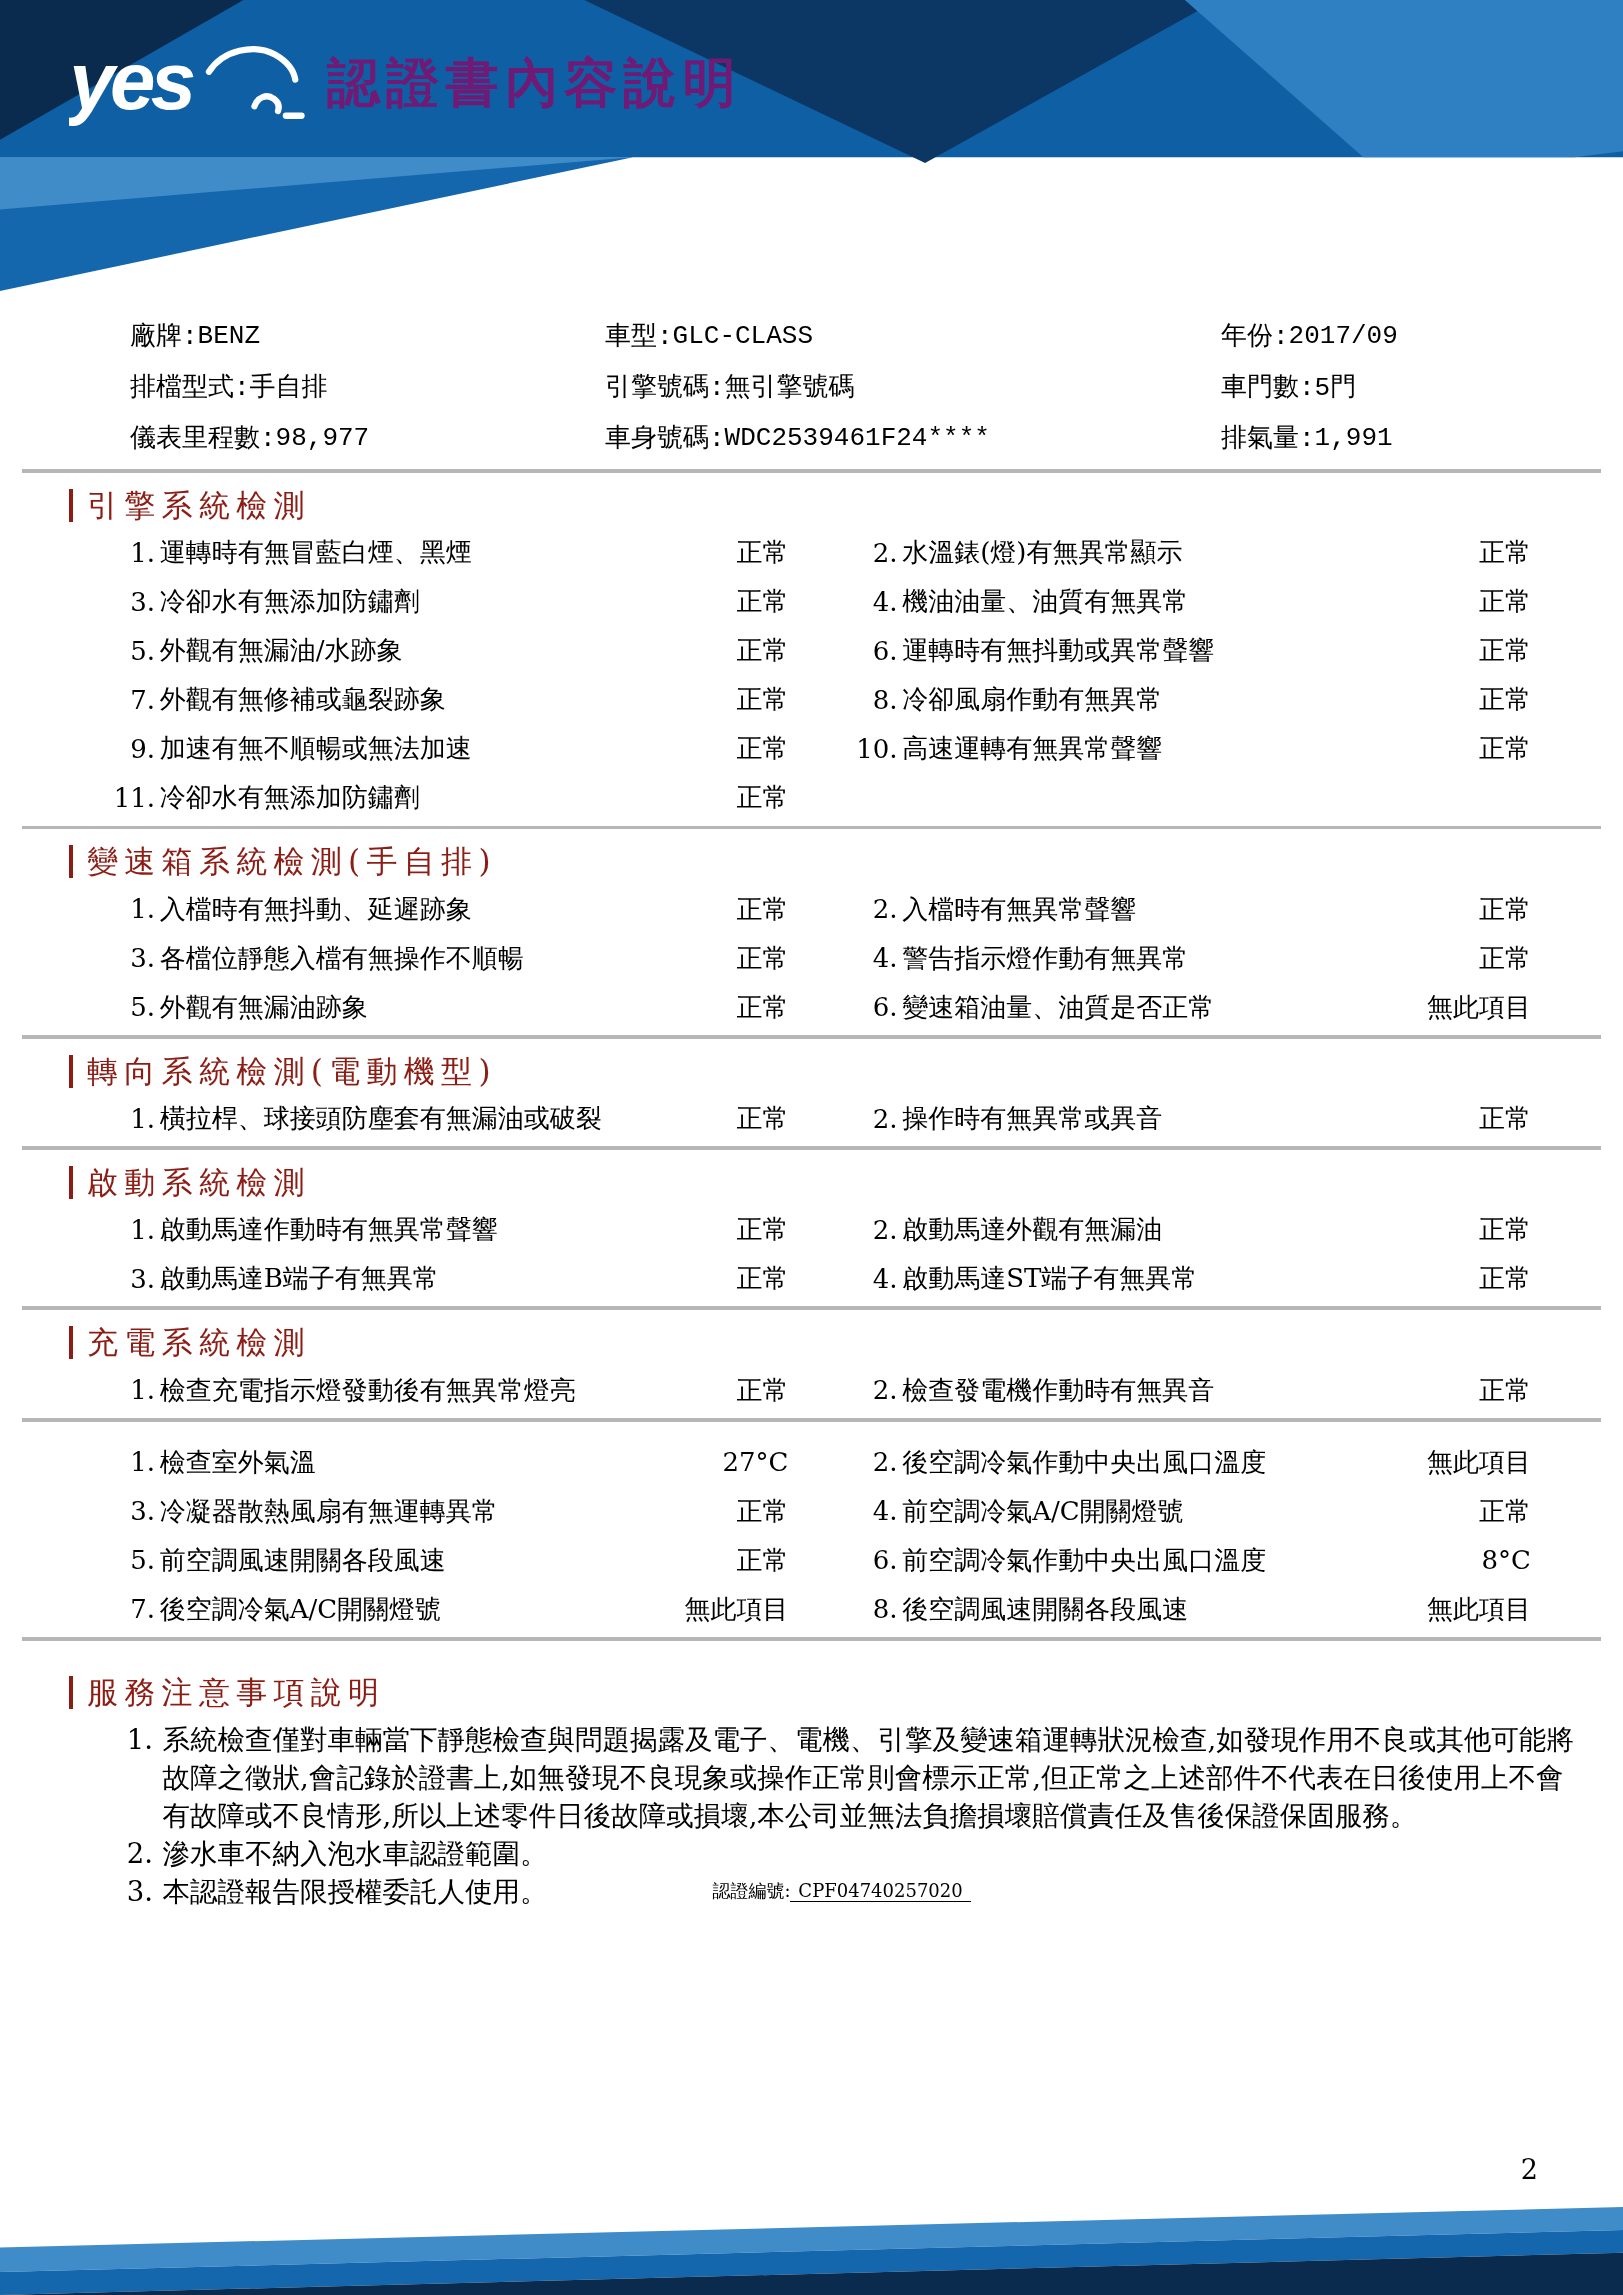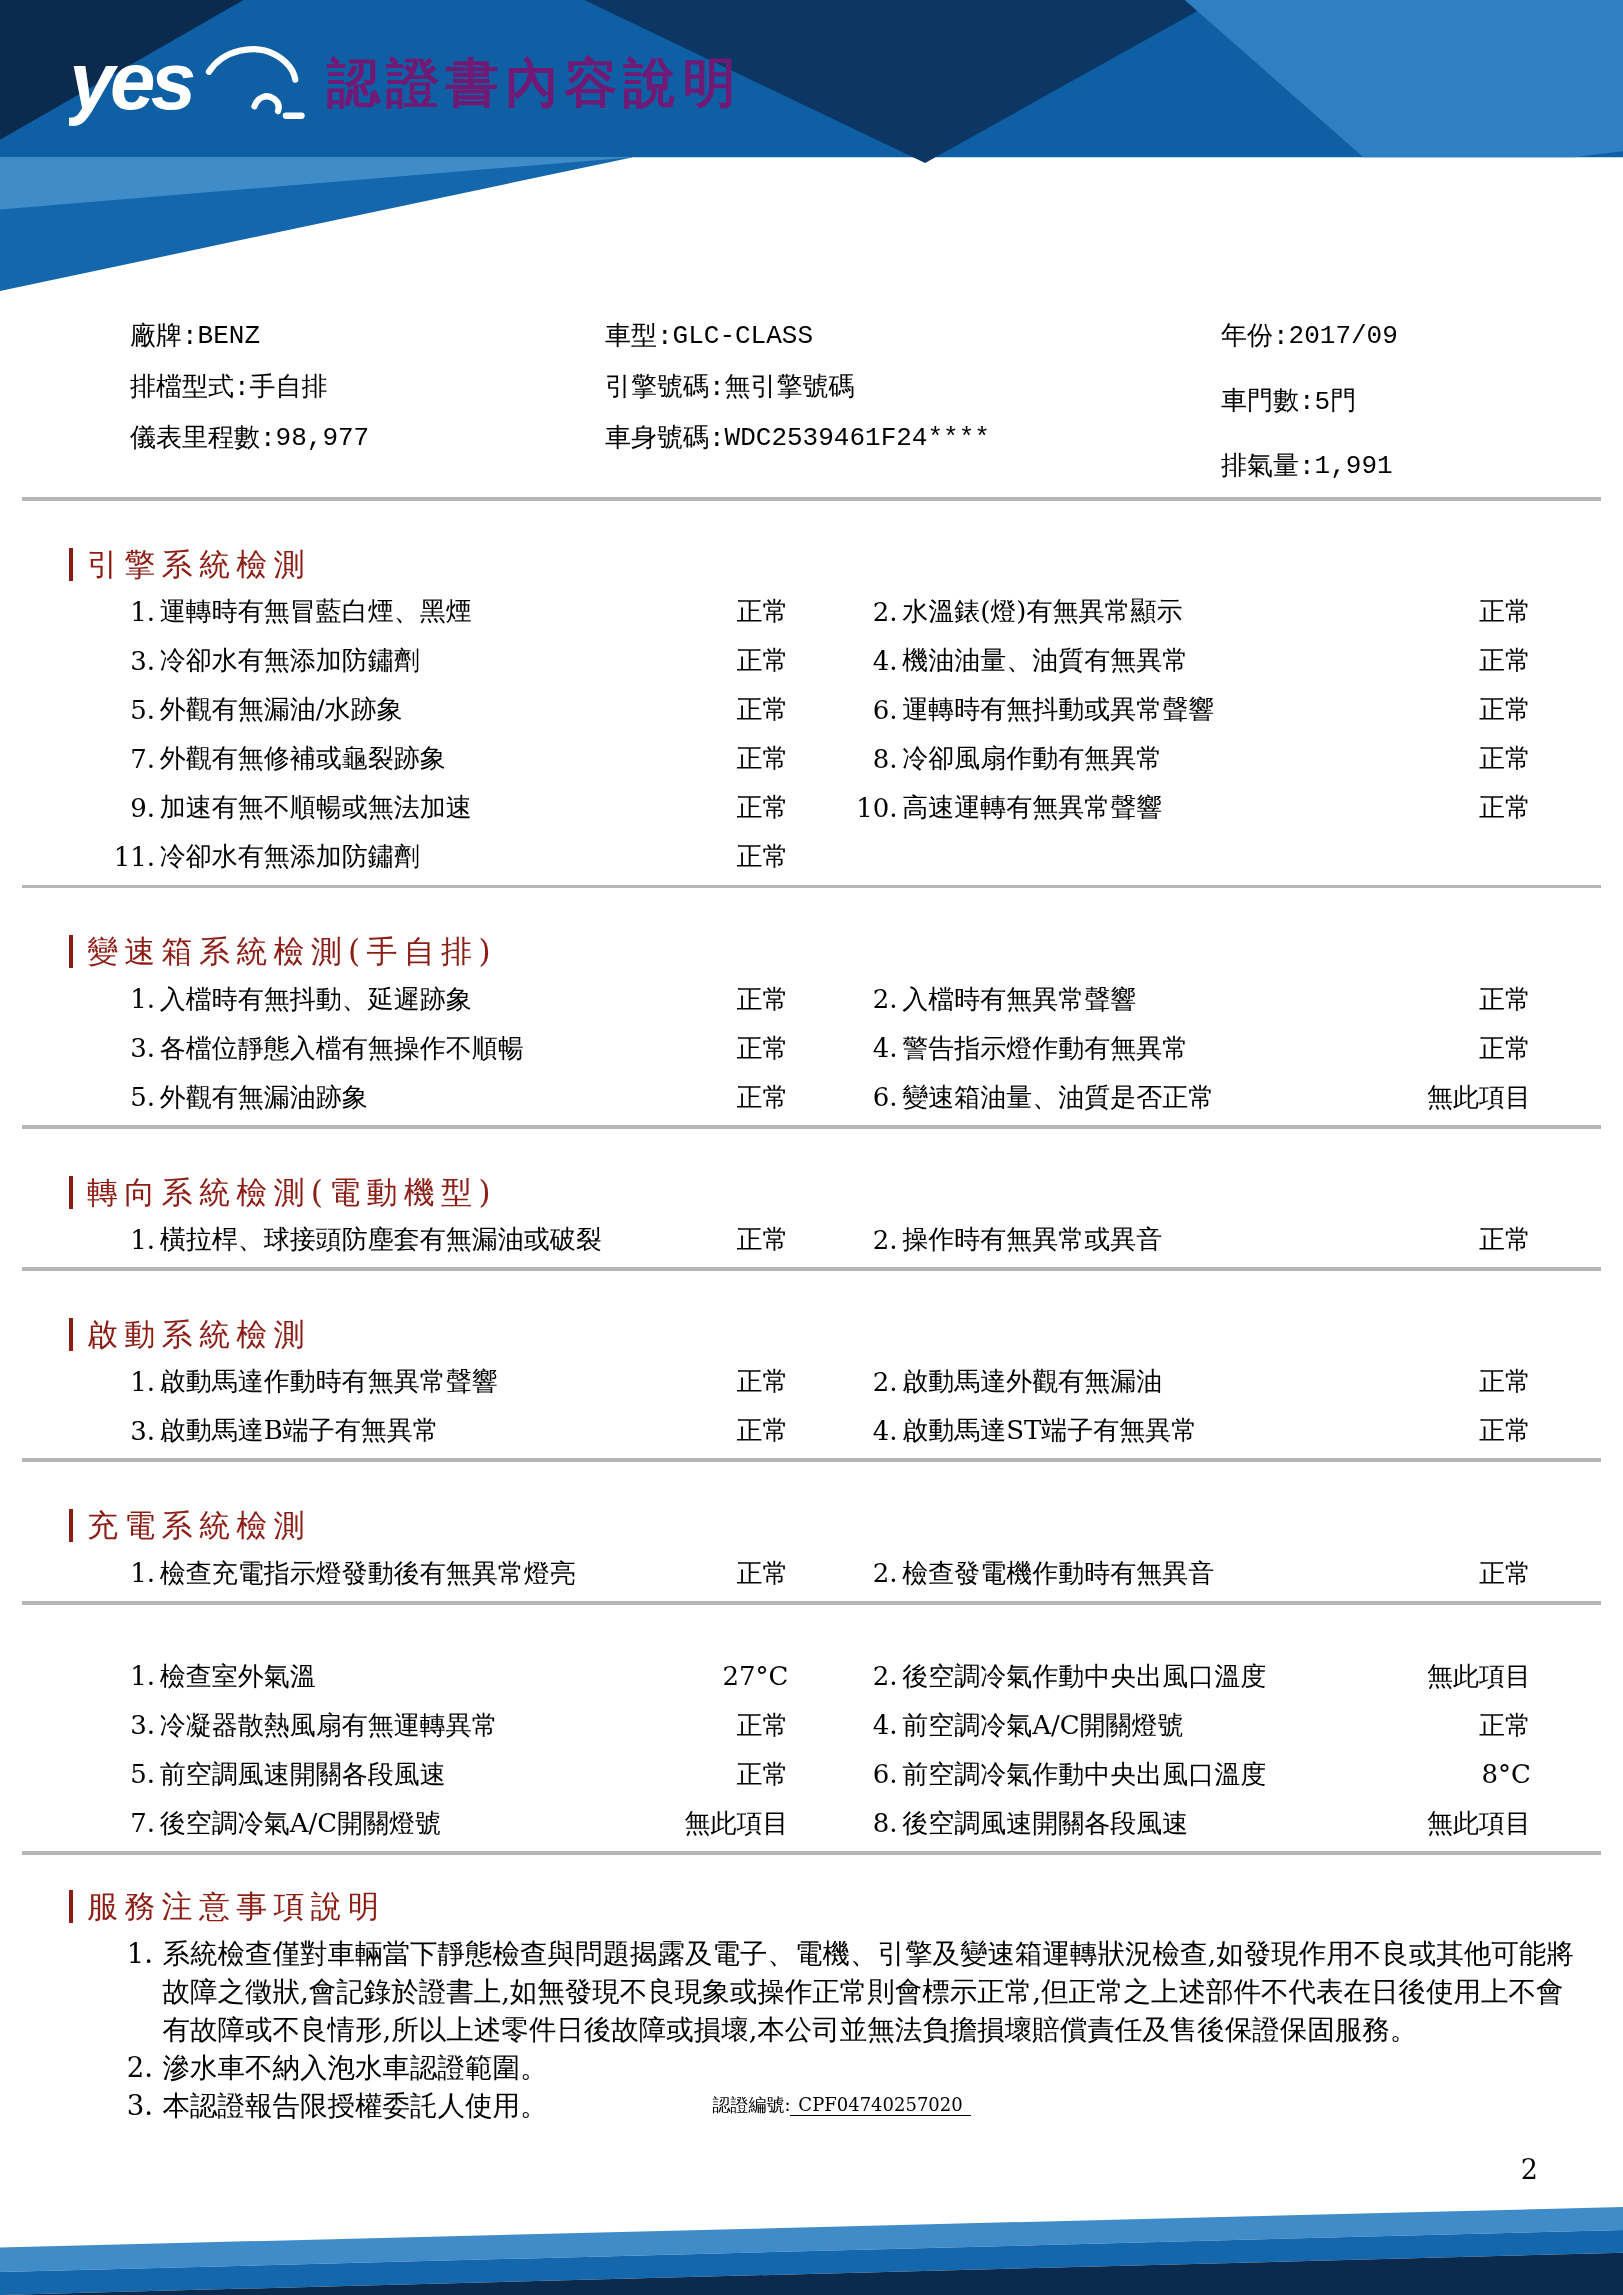--- a/index.html
+++ b/index.html
@@ -21,27 +21,27 @@
   .logo-svg{display:block;}
   .banner-title{
     margin:0;color:#701a75;font-family:"Liberation Sans","DejaVu Sans",sans-serif;
     font-weight:bold;font-size:53px;letter-spacing:6.3px;line-height:1;
   }
   
   .vehicle-info{padding:19px 0 0 130px;display:flex;font-size:26px;}
   .vi-col{display:flex;flex-direction:column;}
   .vi-col:nth-child(1){width:475px;}
   .vi-col:nth-child(2){width:616px;}
-  .vi-col:nth-child(3){flex:1;gap:14px;}
+  .vi-col:nth-child(3){flex:1;}
   .vi-row{height:51px;display:flex;align-items:center;white-space:nowrap;font-family:Liberation Mono, monospace;}
   
   .rule{height:3.9px;background:#b6b6b6;margin:0 22px;}
   .rule.mt8{margin-top:6.3px;}
   
-  .sec{margin-top:47px;}
+  .sec{margin-top:16px;}
   .sec-title{
     margin:0 0 0 69px;color:#8b1d15;font-size:31px;font-weight:normal;
     letter-spacing:6.3px;line-height:33px;border-left:4.7px solid #8b1d15;padding-left:14px;
   }
   .items{margin:6.3px 92px 3.1px 106px;}
   .item-row{display:flex;gap:60px;height:49px;align-items:center;font-size:26px;}
   .half{flex:1;display:flex;align-items:center;min-width:0;}
   .no{width:49px;text-align:right;flex:none;}
   .lbl{margin-left:4.7px;white-space:nowrap;}
   .val{margin-left:auto;flex:none;white-space:nowrap;}

